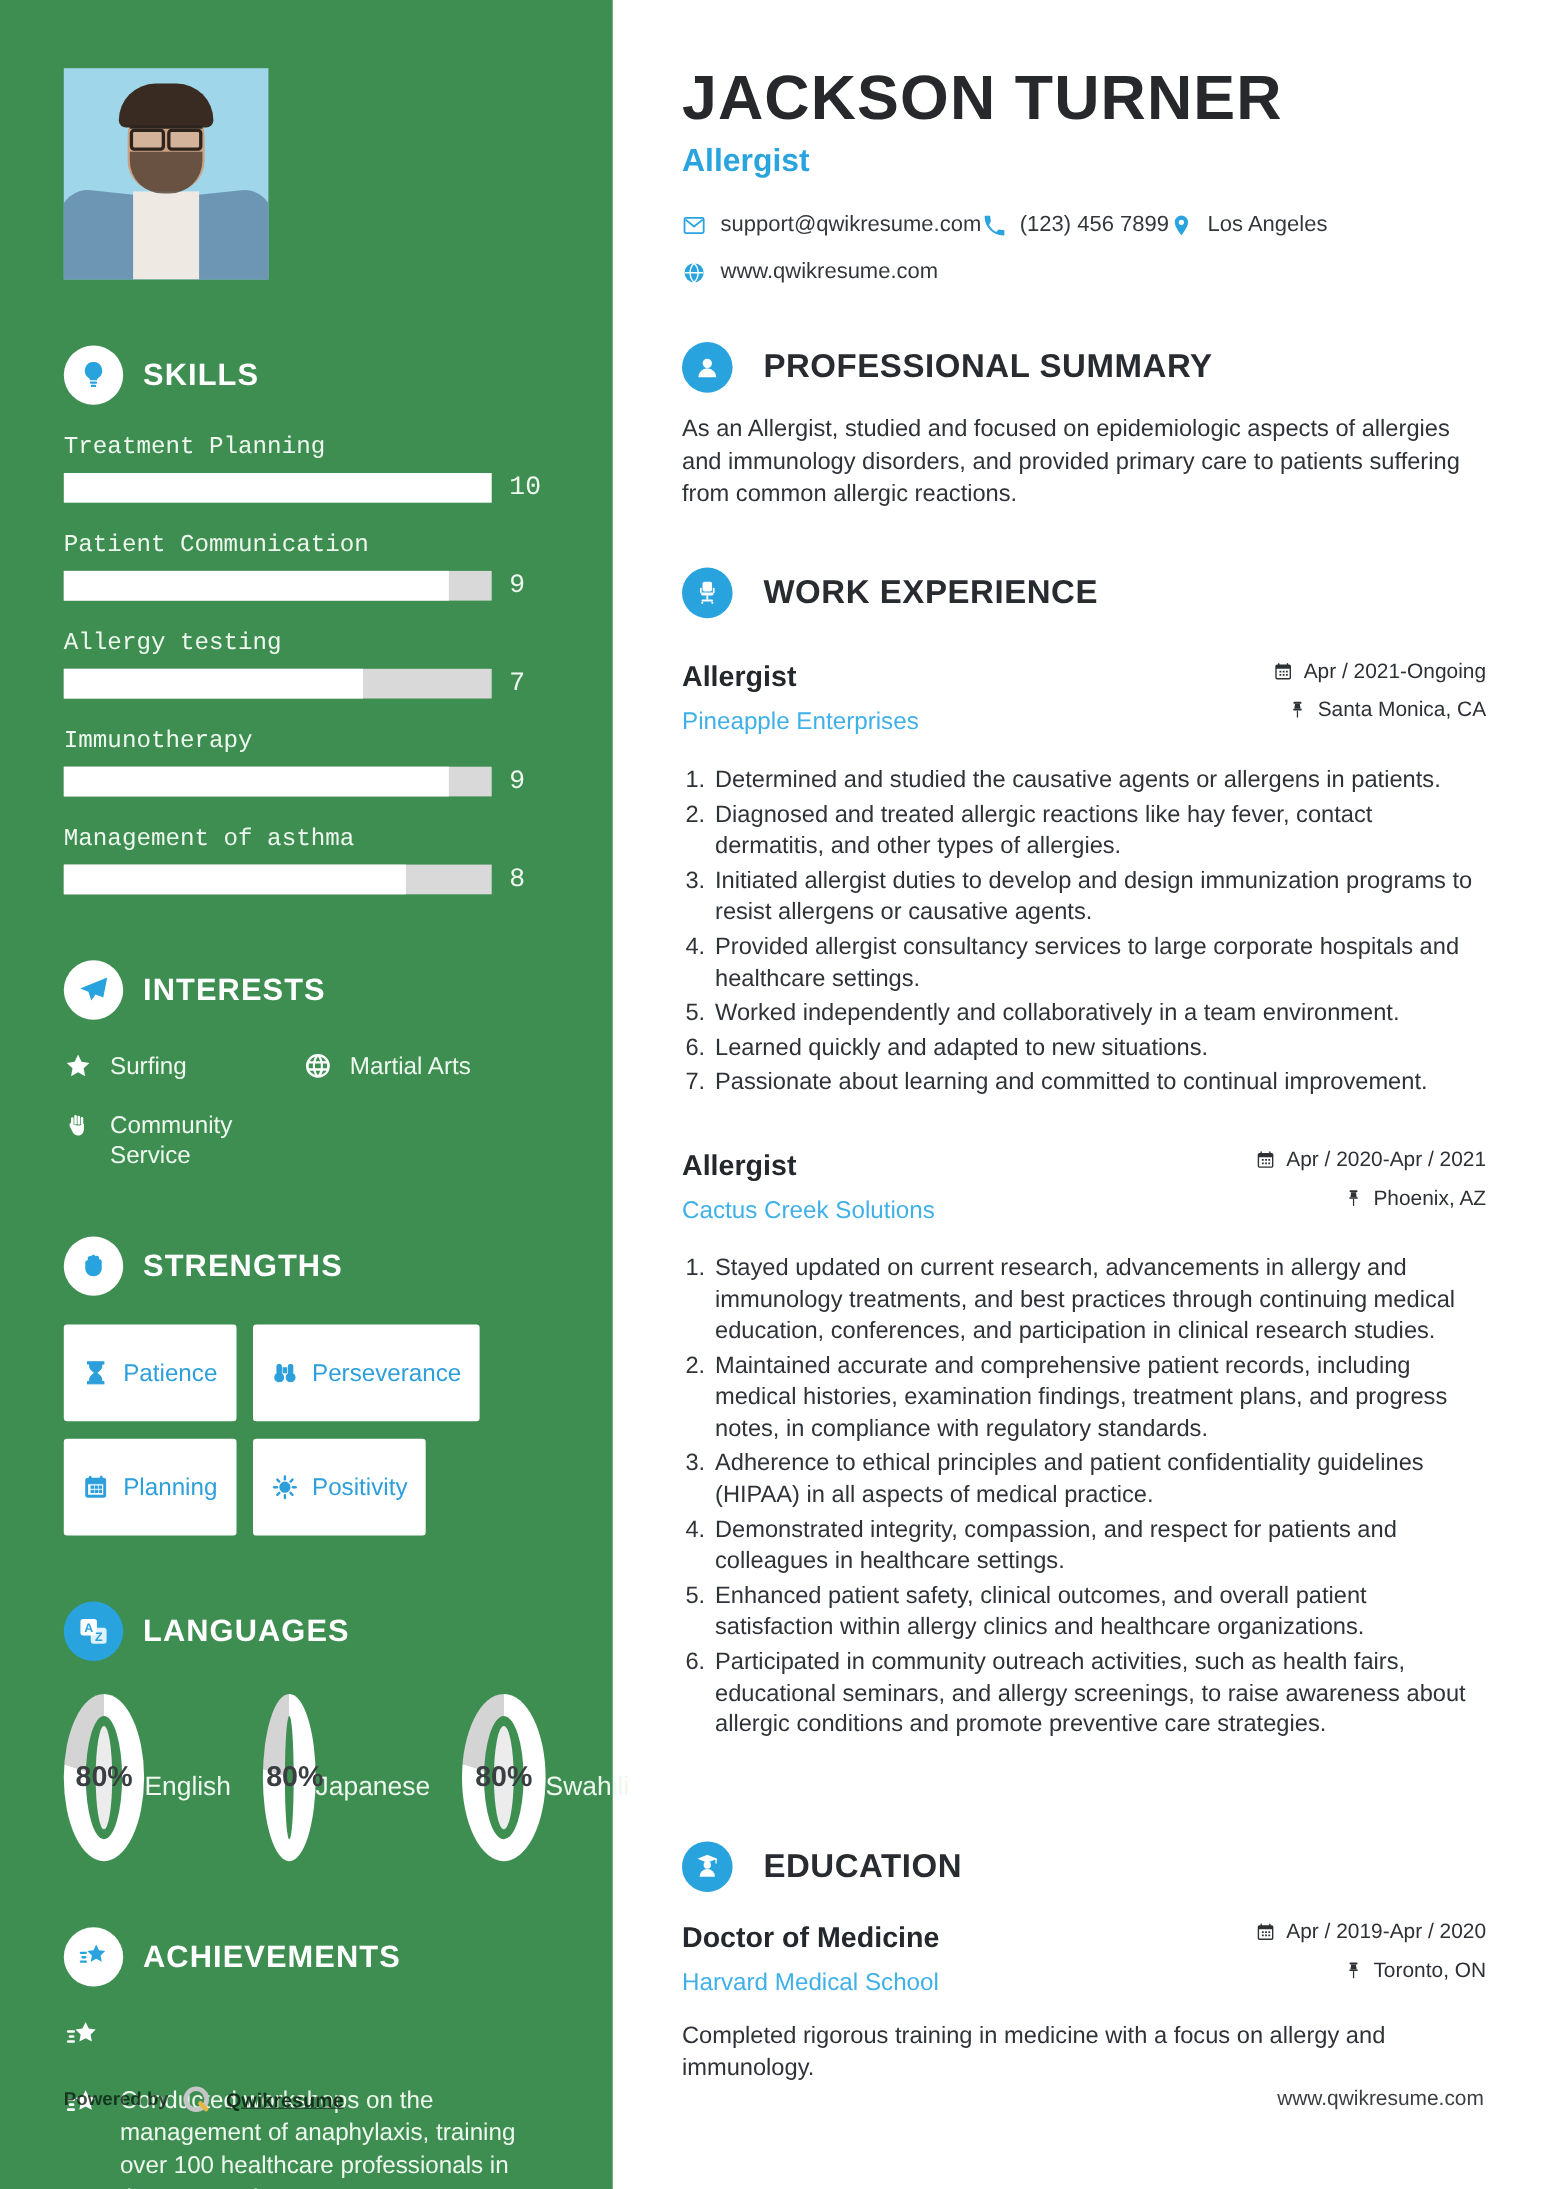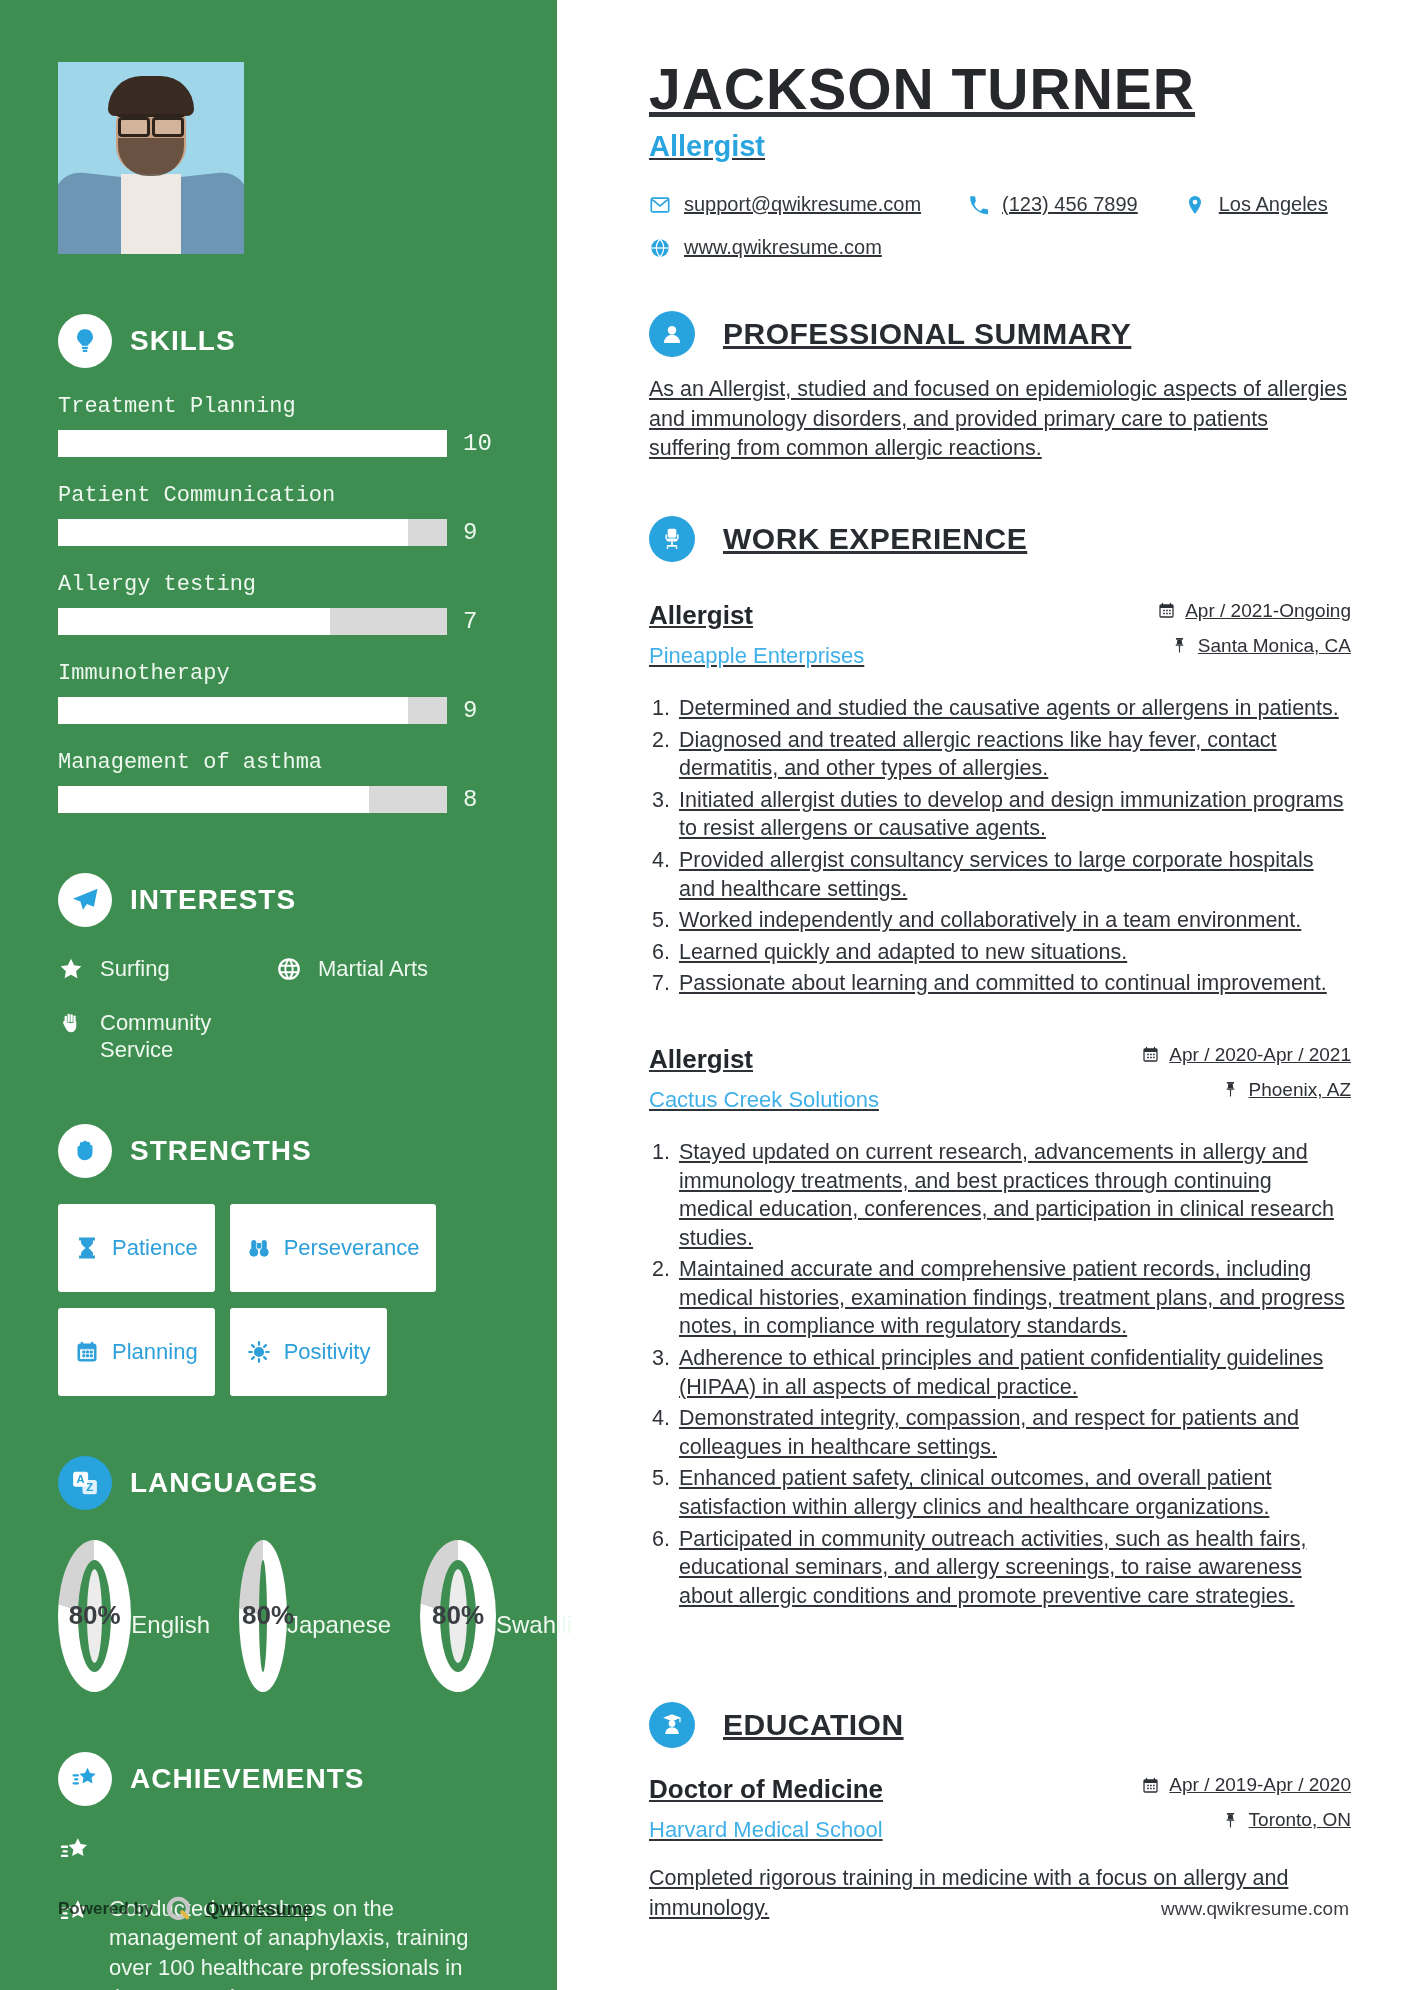--- a/index.html
+++ b/index.html
@@ -51,25 +51,25 @@
   .ach-item{display:flex;gap:17px;margin-bottom:26px;}
   .ach-item svg{width:34px;height:34px;fill:#ffffff;flex:0 0 auto;margin-top:2px;}
   .ach-item span{color:#eef8ef;font-size:22px;line-height:1.35;}
 
   .side-footer{position:absolute;left:58px;bottom:66px;display:flex;align-items:center;gap:11px;}
   .side-footer .pb{color:rgba(10,30,16,.78);font-size:17px;font-weight:bold;}
   .side-footer svg{width:30px;height:30px;}
   .side-footer .brand{color:#16301e;font-size:18px;font-weight:bold;text-decoration:underline;cursor:pointer;}
 
   
-  .main{position:absolute;left:557px;top:0;right:0;bottom:0;padding:56px 56px 0 92px;box-sizing:border-box;text-decoration:underline;}
+  .main{position:absolute;left:557px;top:0;right:0;bottom:0;padding:56px 56px 0 63px;box-sizing:border-box;}
   .name{margin:0;font-size:57px;font-weight:800;letter-spacing:1px;color:#26282c;}
   .job-title{margin:8px 0 0 0;font-size:29px;color:#2AA4DF;font-weight:bold;}
   .contact{margin-top:30px;}
-  .contact-row{display:flex;gap:46px;margin-bottom:20px;align-items:center;}
+  .contact-row{display:flex;margin-bottom:20px;align-items:center;}
   .c-item{display:flex;align-items:center;gap:13px;font-size:20px;color:#33373b;}
   .c-item svg{width:22px;height:22px;flex:0 0 auto;}
 
   .m-sec{margin-top:52px;}
   .m-head{display:flex;align-items:center;gap:28px;}
   .m-head .badge{width:46px;height:46px;border-radius:50%;background:#29A3DD;display:flex;align-items:center;justify-content:center;flex:0 0 auto;}
   .m-head .badge svg{width:26px;height:26px;fill:#ffffff;}
   .m-head h2{margin:0;font-size:30px;font-weight:800;color:#282b30;letter-spacing:.5px;}
   .m-text{margin:18px 0 0 0;font-size:21.5px;line-height:1.38;color:#2f3338;}
 

